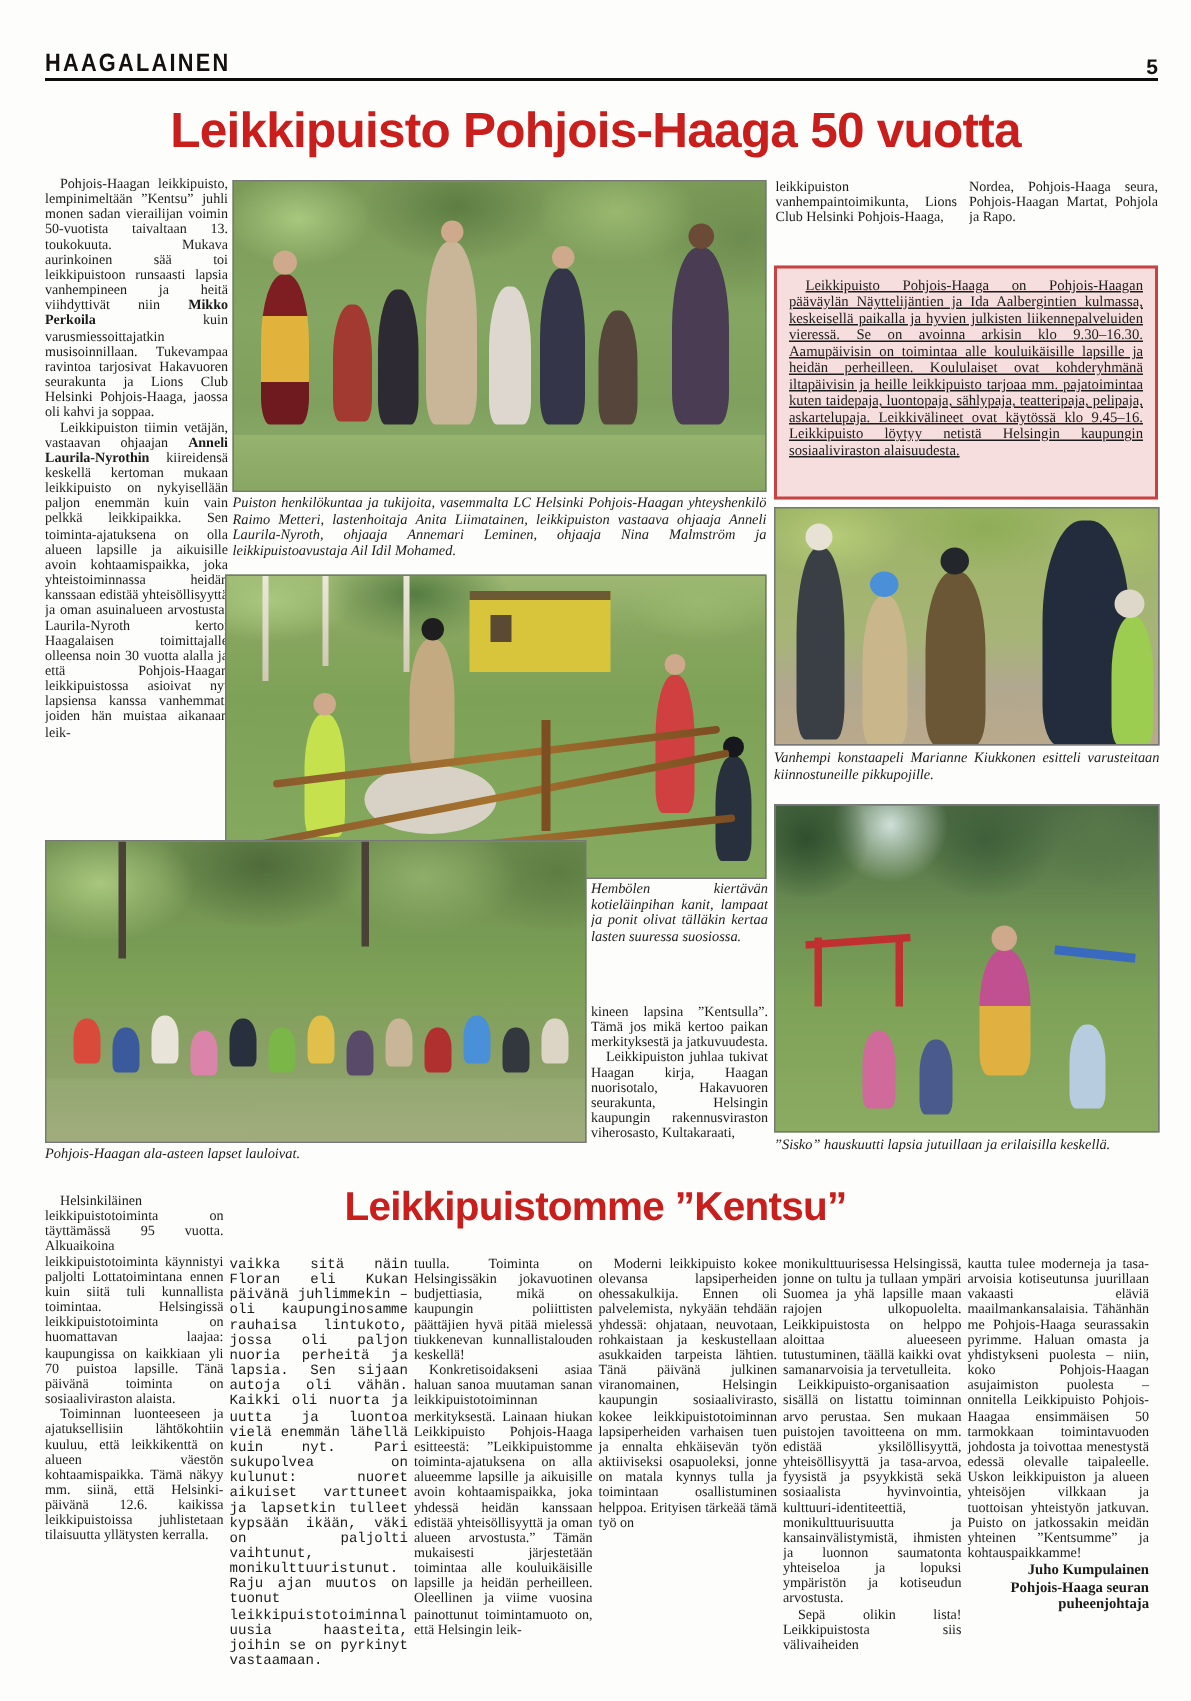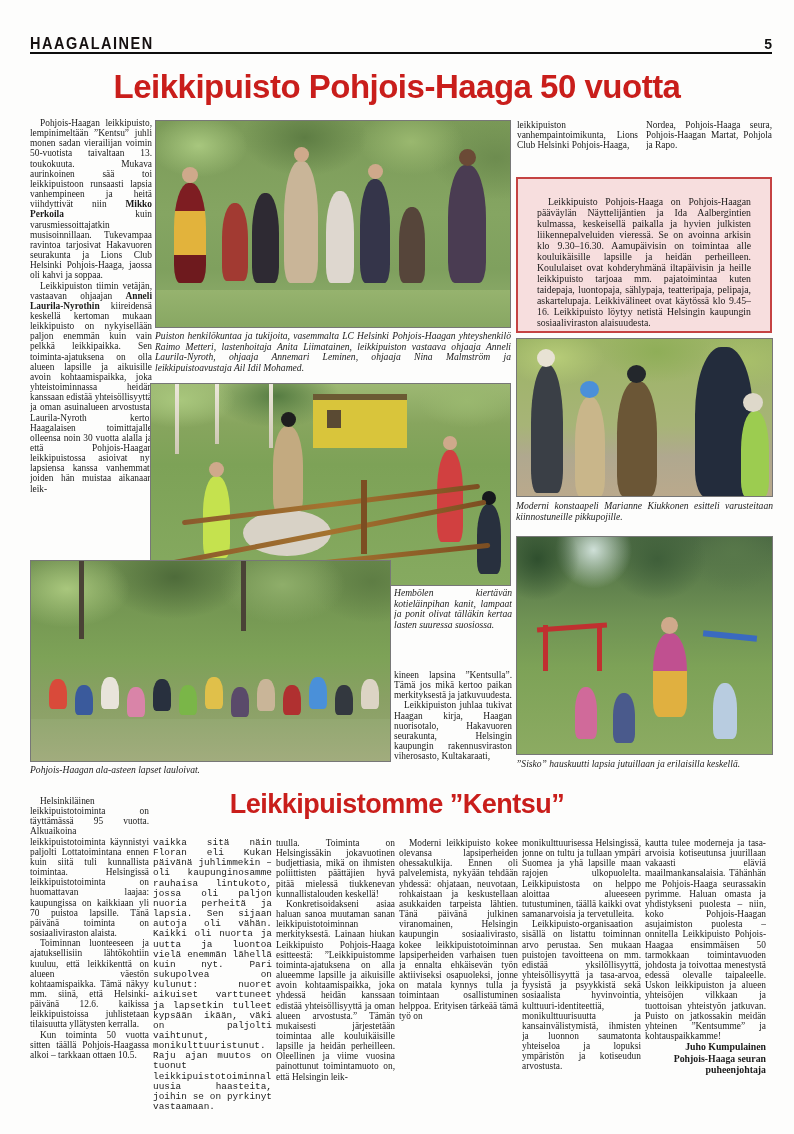--- a/index.html
+++ b/index.html
@@ -22,21 +22,21 @@
   
   .bodycol{font-size:9.4px;line-height:10.15px;text-align:justify;overflow:hidden;}
   .bodycol p{margin:0;text-indent:10px;}
   .bodycol p.noindent{text-indent:0;}
   .caption{font-size:9.6px;line-height:10.6px;font-style:italic;text-align:justify;overflow:hidden;}
   .caption.single{text-align:left;}
   
   .infobox{position:absolute;left:516px;top:177px;width:256px;height:156px;box-sizing:border-box;
            background:#f7dede;border:2px solid #c54343;padding:6px 8px;
            font-size:9.8px;line-height:11px;text-align:justify;overflow:hidden;}
-  .infobox p{margin:11px;text-indent:11px;}
+  .infobox p{margin:0;text-indent:11px;text-decoration:underline;}
   
   .photo{position:absolute;border:1px solid #777;box-sizing:border-box;overflow:hidden;background:#86a361;}
   .layer{position:absolute;inset:0;}
   .fig{position:absolute;border-radius:45% 45% 18% 18%;}
   .head{position:absolute;border-radius:50%;background:#cfa98b;}
   .rail{position:absolute;height:5px;background:linear-gradient(90deg,#8a5a2c,#a5732f,#7c4e22);border-radius:3px;}
   .trunk{position:absolute;width:4px;background:linear-gradient(180deg,#ece8da,#cfc9b5);}
   
   .signature{margin-top:10px;text-align:right;font-weight:700;font-size:9.8px;line-height:11.5px;text-indent:0;}
 </style>
@@ -127,21 +127,21 @@
     <div class="fig" style="left:14px;top:26px;width:32px;height:128px;background:#3a3f46;"></div>
     <div class="head" style="left:20px;top:10px;width:18px;height:18px;background:#e8e2d4;"></div>
     <div class="fig" style="left:58px;top:58px;width:30px;height:100px;background:#c9b68a;"></div>
     <div class="head" style="left:63px;top:42px;width:19px;height:17px;background:#4a90d9;"></div>
     <div class="fig" style="left:100px;top:42px;width:40px;height:116px;background:#6b5636;"></div>
     <div class="head" style="left:110px;top:26px;width:19px;height:18px;background:#23272c;"></div>
     <div class="fig" style="left:178px;top:8px;width:58px;height:150px;background:#232c3c;"></div>
     <div class="fig" style="left:224px;top:72px;width:28px;height:86px;background:#9ccc50;"></div>
     <div class="head" style="left:226px;top:54px;width:20px;height:19px;background:#ded8ca;"></div>
   </div>
-  <div class="abs caption" style="left:516px;top:501px;width:257px;height:24px;">Moderni konstaapeli Marianne Kiukkonen esitteli varusteitaan kiinnostuneille pikkupojille.</div>
+  <div class="abs caption" style="left:516px;top:501px;width:257px;height:24px;">Vanhempi konstaapeli Marianne Kiukkonen esitteli varusteitaan kiinnostuneille pikkupojille.</div>
 
   <div class="photo" style="left:516px;top:536px;width:257px;height:219px;">
     <div class="layer" style="background:
       radial-gradient(60px 60px at 8% 10%, #2f4f2e 0%, rgba(47,79,46,0) 70%),
       radial-gradient(55px 55px at 30% 6%, #cfe0d8 0%, rgba(207,224,216,0) 70%),
       radial-gradient(70px 60px at 55% 10%, #3f5f3a 0%, rgba(63,95,58,0) 70%),
       radial-gradient(60px 55px at 85% 8%, #58784a 0%, rgba(88,120,74,0) 70%),
       linear-gradient(180deg,#4c6a44 0%,#6f9254 38%,#7da257 60%,#8cab62 100%);"></div>
     <div class="abs" style="left:20px;top:88px;width:70px;height:5px;background:#c03030;transform:rotate(-4deg);"></div>
     <div class="abs" style="left:26px;top:88px;width:5px;height:46px;background:#c03030;"></div>
@@ -187,35 +187,35 @@
     <div class="fig" style="left:330px;top:118px;width:18px;height:30px;background:#dcd4c4;"></div>
     <div class="abs" style="left:0;top:158px;width:100%;height:44px;background:linear-gradient(180deg,#93a871,#a2ac7e);"></div>
   </div>
   <div class="abs caption single" style="left:30px;top:765px;width:361px;height:13px;">Pohjois-Haagan ala-asteen lapset lauloivat.</div>
 
   <div class="headline2">Leikkipuistomme ”Kentsu”</div>
 
   <div class="abs bodycol" style="left:30px;top:796px;width:119px;height:278px;">
     <p>Helsinkiläinen leikkipuistotoiminta on täyttämässä 95 vuotta. Alkuaikoina leikkipuistotoiminta käynnistyi paljolti Lottatoimintana ennen kuin siitä tuli kunnallista toimintaa. Helsingissä leikkipuistotoiminta on huomattavan laajaa: kaupungissa on kaikkiaan yli 70 puistoa lapsille. Tänä päivänä toiminta on sosiaaliviraston alaista.</p>
     <p>Toiminnan luonteeseen ja ajatuksellisiin lähtökohtiin kuuluu, että leikkikenttä on alueen väestön kohtaamispaikka. Tämä näkyy mm. siinä, että Helsinki-päivänä 12.6. kaikissa leikkipuistoissa juhlistetaan tilaisuutta yllätysten kerralla.</p>
-    <p>Kun toiminta 50 vuotta sitten täällä Pohjois-Haagassa alkoi – tarkkaan ottaen 10.5.</p>
   </div>
   <div class="abs bodycol" style="left:153px;top:838px;width:119px;height:278px;font-family:Liberation Mono, monospace;">
     <p class="noindent">vaikka sitä näin Floran eli Kukan päivänä juhlimmekin – oli kaupunginosamme rauhaisa lintukoto, jossa oli paljon nuoria perheitä ja lapsia. Sen sijaan autoja oli vähän. Kaikki oli nuorta ja uutta ja luontoa vielä enemmän lähellä kuin nyt. Pari sukupolvea on kulunut: nuoret aikuiset varttuneet ja lapsetkin tulleet kypsään ikään, väki on paljolti vaihtunut, monikulttuuristunut. Raju ajan muutos on tuonut leikkipuistotoiminnalle uusia haasteita, joihin se on pyrkinyt vastaamaan.</p>
   </div>
   <div class="abs bodycol" style="left:276px;top:838px;width:119px;height:278px;">
-    <p class="noindent">tuulla. Toiminta on Helsingissäkin jokavuotinen budjettiasia, mikä on ihmisten poliittisten päättäjien hyvä pitää mielessä tiukkenevan kunnallistalouden keskellä!</p>
+    <p class="noindent">tuulla. Toiminta on Helsingissäkin jokavuotinen budjettiasia, mikä on kaupungin poliittisten päättäjien hyvä pitää mielessä tiukkenevan kunnallistalouden keskellä!</p>
     <p>Konkretisoidakseni asiaa haluan sanoa muutaman sanan leikkipuistotoiminnan merkityksestä. Lainaan hiukan Leikkipuisto Pohjois-Haaga esitteestä: ”Leikkipuistomme toiminta-ajatuksena on alla alueemme lapsille ja aikuisille avoin kohtaamispaikka, joka yhdessä heidän kanssaan edistää yhteisöllisyyttä ja oman alueen arvostusta.” Tämän mukaisesti järjestetään toimintaa alle kouluikäisille lapsille ja heidän perheilleen. Oleellinen ja viime vuosina painottunut toimintamuoto on, että Helsingin leik-</p>
   </div>
   <div class="abs bodycol" style="left:399px;top:838px;width:119px;height:278px;">
     <p>Moderni leikkipuisto kokee olevansa lapsiperheiden ohessakulkija. Ennen oli palvelemista, nykyään tehdään yhdessä: ohjataan, neuvotaan, rohkaistaan ja keskustellaan asukkaiden tarpeista lähtien. Tänä päivänä julkinen viranomainen, Helsingin kaupungin sosiaalivirasto, kokee leikkipuistotoiminnan lapsiperheiden varhaisen tuen ja ennalta ehkäisevän työn aktiiviseksi osapuoleksi, jonne on matala kynnys tulla ja toimintaan osallistuminen helppoa. Erityisen tärkeää tämä työ on</p>
   </div>
   <div class="abs bodycol" style="left:522px;top:838px;width:119px;height:278px;">
     <p class="noindent">monikulttuurisessa Helsingissä, jonne on tultu ja tullaan ympäri Suomea ja yhä lapsille maan rajojen ulkopuolelta. Leikkipuistosta on helppo aloittaa alueeseen tutustuminen, täällä kaikki ovat samanarvoisia ja tervetulleita.</p>
     <p>Leikkipuisto-organisaation sisällä on listattu toiminnan arvo perustaa. Sen mukaan puistojen tavoitteena on mm. edistää yksilöllisyyttä, yhteisöllisyyttä ja tasa-arvoa, fyysistä ja psyykkistä sekä sosiaalista hyvinvointia, kulttuuri-identiteettiä, monikulttuurisuutta ja kansainvälistymistä, ihmisten ja luonnon saumatonta yhteiseloa ja lopuksi ympäristön ja kotiseudun arvostusta.</p>
+    <p>Sepä olikin lista! Leikkipuistosta siis välivaiheiden</p>
   </div>
   <div class="abs bodycol" style="left:645px;top:838px;width:121px;height:278px;">
     <p class="noindent">kautta tulee moderneja ja tasa-arvoisia kotiseutunsa juurillaan vakaasti eläviä maailmankansalaisia. Tähänhän me Pohjois-Haaga seurassakin pyrimme. Haluan omasta ja yhdistykseni puolesta – niin, koko Pohjois-Haagan asujaimiston puolesta – onnitella Leikkipuisto Pohjois-Haagaa ensimmäisen 50 tarmokkaan toimintavuoden johdosta ja toivottaa menestystä edessä olevalle taipaleelle. Uskon leikkipuiston ja alueen yhteisöjen vilkkaan ja tuottoisan yhteistyön jatkuvan. Puisto on jatkossakin meidän yhteinen ”Kentsumme” ja kohtauspaikkamme!</p>
     <p class="signature noindent">
       <span>Juho Kumpulainen</span><br>
       <span>Pohjois-Haaga seuran puheenjohtaja</span>
     </p>
   </div>
 
 </div>

